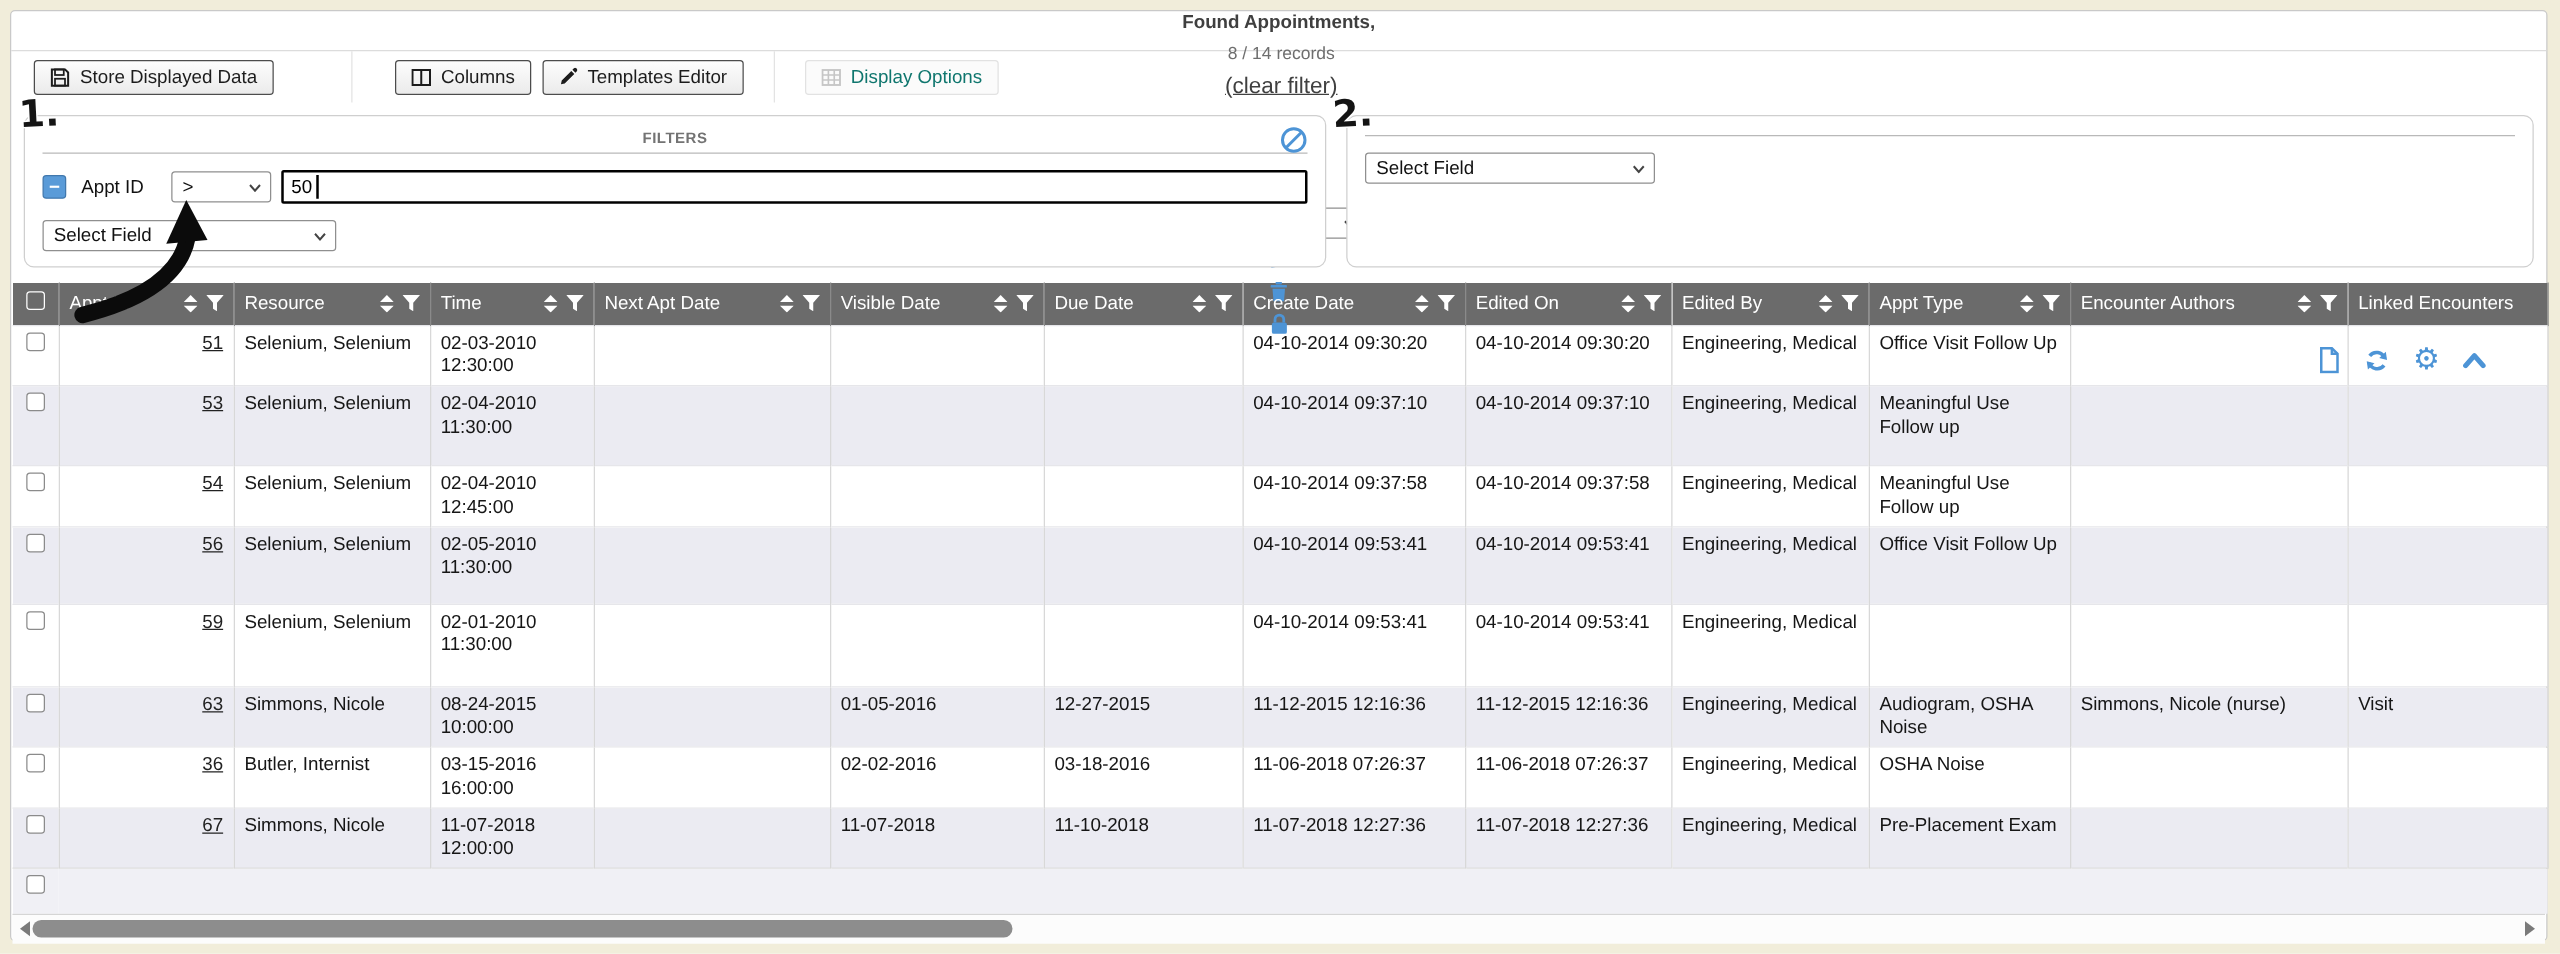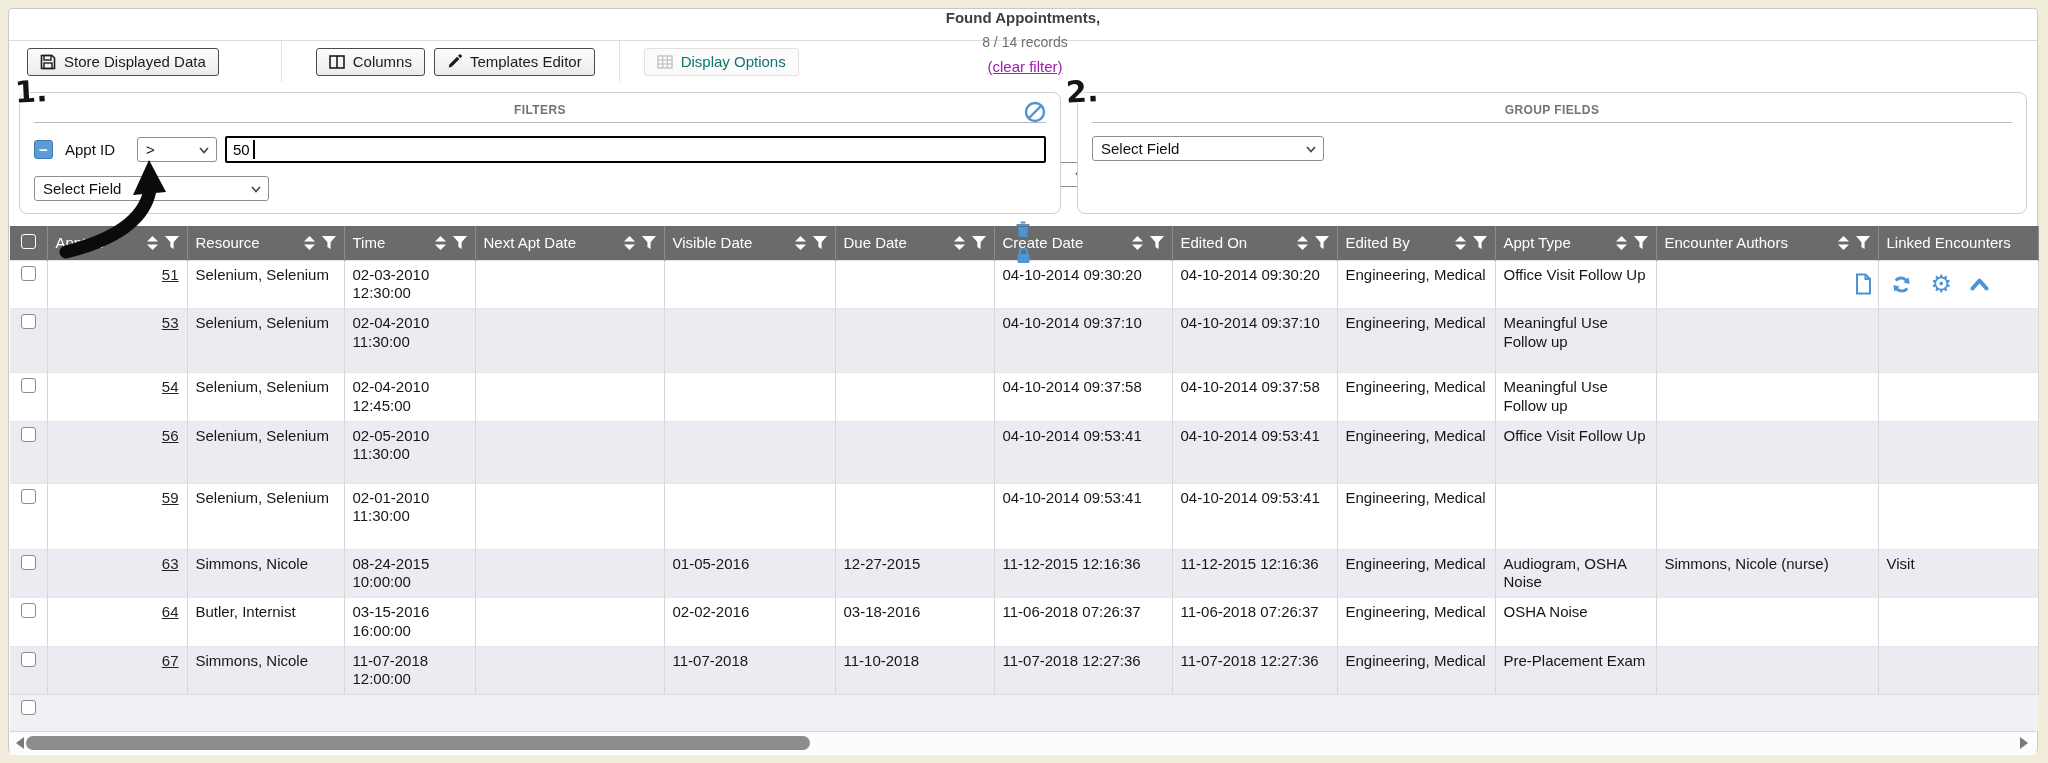--- a/index.html
+++ b/index.html
@@ -14,21 +14,21 @@
     background:#fff;border:1px solid #c9c9c9;border-radius:4px;
     box-sizing:border-box;
   }
   
   .topbar{
     height:32px;border-bottom:1px solid #dcdcdc;
     display:flex;align-items:center;padding:0 14px;box-sizing:border-box;gap:8px;flex-direction:column;
   }
   .tb-title{font-size:15px;font-weight:bold;color:#3f3f3f;}
   .tb-records{font-size:14px;color:#6e6e6e;margin-left:4px;}
-  .tb-clear{font-size:15px;color:#a21caf;text-decoration:underline;margin-left:4px;cursor:pointer;}
+  .tb-clear{font-size:18px;color:#404040;text-decoration:underline;margin-left:4px;cursor:pointer;}
   .vdiv{width:1px;align-self:stretch;background:#ddd;margin:0 12px;}
   .ico-btn{display:inline-flex;align-items:center;justify-content:center;cursor:pointer;background:none;border:none;padding:0;}
   .nav-circle{
     width:18px;height:18px;border-radius:50%;background:#dcdcdc;color:#fff;
     display:inline-flex;align-items:center;justify-content:center;
     font-size:13px;font-weight:bold;line-height:1;
   }
   .sel{
     position:relative;display:inline-flex;align-items:center;
     border:1px solid #8f8f8f;border-radius:3px;background:#fff;
@@ -284,21 +284,20 @@
         <span class="sel" style="width:235px;">
           <span>Select Field</span>
           <svg class="chev" width="10" height="7" viewBox="0 0 10 7">
             <path d="M1 1 L5 5.5 L9 1" fill="none" stroke="#444" stroke-width="1.6"></path>
           </svg>
         </span>
       </div>
     </div>
 
     <div class="sub-panel group-panel">
-      <div class="panel-heading">GROUP FIELDS</div>
       <hr class="rule">
       <span class="sel" style="width:232px;">
         <span>Select Field</span>
         <svg class="chev" width="10" height="7" viewBox="0 0 10 7">
           <path d="M1 1 L5 5.5 L9 1" fill="none" stroke="#444" stroke-width="1.6"></path>
         </svg>
       </span>
     </div>
   </div>
 
@@ -569,21 +568,21 @@
             <td>12-27-2015</td>
             <td>11-12-2015 12:16:36</td>
             <td>11-12-2015 12:16:36</td>
             <td>Engineering, Medical</td>
             <td>Audiogram, OSHA Noise</td>
             <td>Simmons, Nicole (nurse)</td>
             <td>Visit</td>
           </tr>
           <tr class="odd">
             <td class="cb-cell"><span class="cb"></span></td>
-            <td class="id-cell"><span class="id-link">64</span></td>
+            <td class="id-cell"><span class="id-link">36</span></td>
             <td>Butler, Internist</td>
             <td>03-15-2016 16:00:00</td>
             <td></td>
             <td>02-02-2016</td>
             <td>03-18-2016</td>
             <td>11-06-2018 07:26:37</td>
             <td>11-06-2018 07:26:37</td>
             <td>Engineering, Medical</td>
             <td>OSHA Noise</td>
             <td></td>

